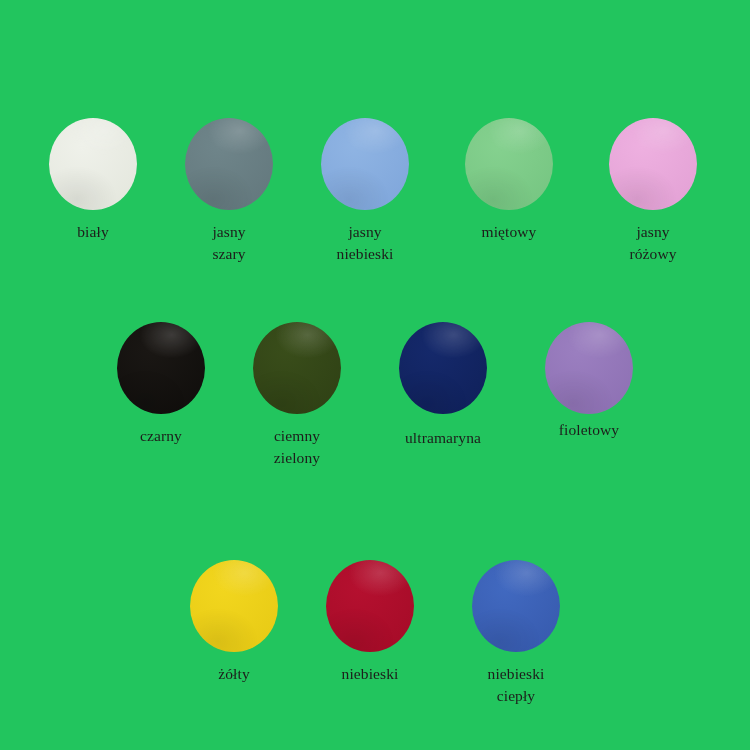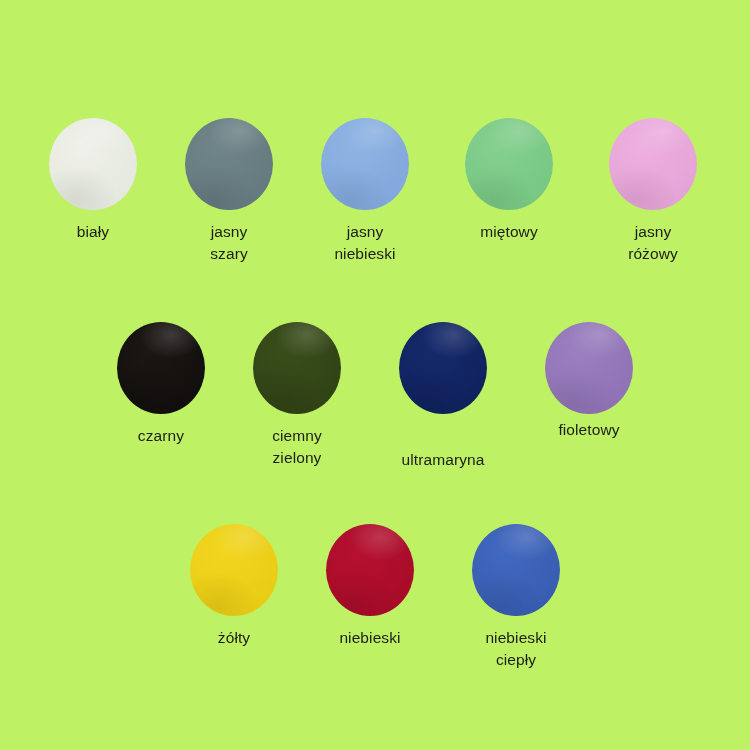--- a/index.html
+++ b/index.html
@@ -12,45 +12,46 @@
     background: #ffffff;
     font-family: "Liberation Sans", sans-serif;
     color: #1d1d1b;
     overflow: hidden;
     position: relative;
   }
   #palette-sheet {
     position: relative;
     width: 750px;
     height: 750px;
-    background: #bef264;
+    background: #22c55e;
+    font-family: Liberation Serif, serif;
   }
   .swatch-row {
     position: absolute;
     left: 0;
     width: 750px;
     display: flex;
     align-items: flex-start;
     justify-content: center;
   }
   #swatch-row-1 { top: 118px; }
   #swatch-row-2 { top: 322px; }
-  #swatch-row-3 { top: 524px; }
+  #swatch-row-3 { top: 560px; }
 
   .swatch-cell {
     width: 136px;
     display: flex;
     flex-direction: column;
     align-items: center;
   }
   
   #swatch-row-1 .swatch-cell:nth-child(1) { margin-left: -4px; }
   #swatch-row-1 .swatch-cell:nth-child(4) { margin-left: 8px; justify-content: center; }
   #swatch-row-1 .swatch-cell:nth-child(5) { margin-left: 8px; }
-  #swatch-row-2 .swatch-cell:nth-child(3) { margin-left: 10px; gap: 22px; }
+  #swatch-row-2 .swatch-cell:nth-child(3) { margin-left: 10px; }
   #swatch-row-2 .swatch-cell:nth-child(4) { margin-left: 10px; align-items: center; }
   #swatch-row-3 .swatch-cell:nth-child(3) { margin-left: 10px; }
 
   .swatch-disc {
     width: 88px;
     height: 92px;
     border-radius: 50%;
     position: relative;
     background-repeat: no-repeat;
   }

